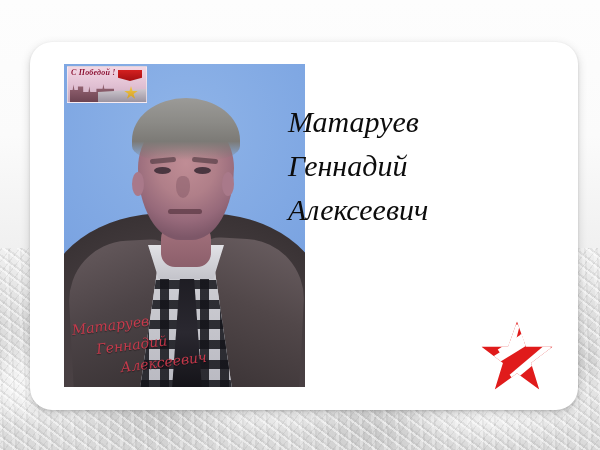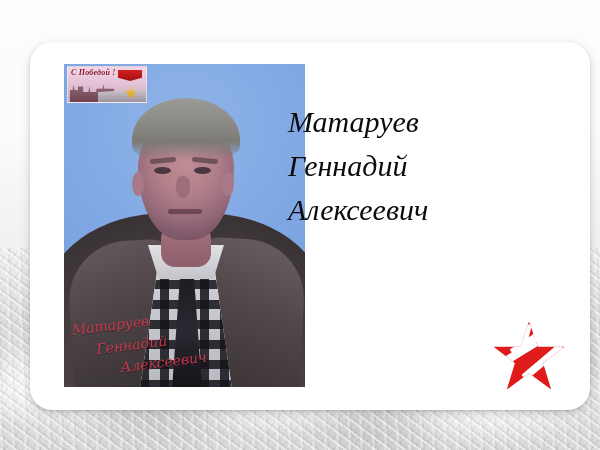--- a/index.html
+++ b/index.html
@@ -49,21 +49,20 @@
   
   #card {
     position: absolute;
     left: 30px;
     top: 42px;
     width: 548px;
     height: 368px;
     background: #ffffff;
     border-radius: 22px;
     box-shadow: 0 3px 9px rgba(90,90,90,0.28), 0 1px 2px rgba(80,80,80,0.18);
-    padding-left: 12px;
   }
 
   
   #photo {
     position: absolute;
     left: 34px;
     top: 22px;
     width: 241px;
     height: 323px;
     overflow: hidden;

